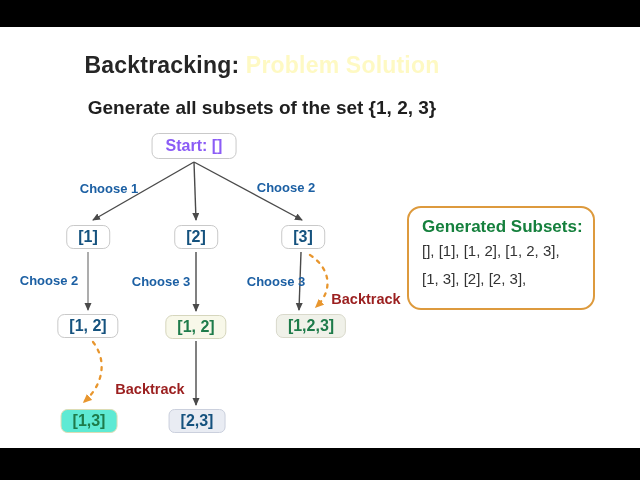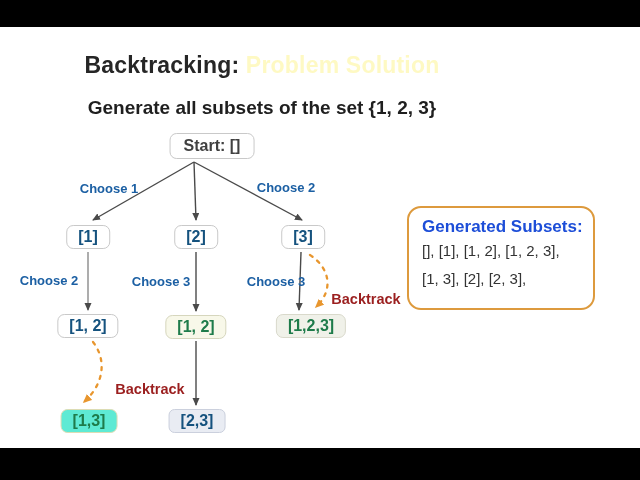--- a/index.html
+++ b/index.html
@@ -15,42 +15,42 @@
   .title .hl{color:#fef9c3;}
   .subtitle{
     position:absolute;top:97px;left:0;width:524px;text-align:center;
     font-size:19px;font-weight:bold;color:#1f1f1f;
   }
   .node{
     position:absolute;transform:translate(-50%,-50%);
     font-size:16px;font-weight:bold;white-space:nowrap;
     padding:2px 11px;border:1.5px solid #c9c9c9;border-radius:7px;background:#fff;
   }
-  .t-dark{color:#404040;margin-left:18px;}
+  .t-dark{color:#8b5cf6;}
   .t-blue{color:#15527e;}
   .t-green{color:#1e7b4a;}
   .bg-cream{background:#f8f8e9;border-color:#d6d6bd;}
   .bg-graygreen{background:#f0f1e9;border-color:#d9d9cb;}
   .bg-yellow{background:#5eead4;border-color:#dcdcb4;text-align:center;}
   .bg-blue{background:#e9ecf3;border-color:#cbd0dd;border-radius:6px;}
   .edge-label{
     position:absolute;transform:translate(-50%,-50%);
     color:#1b5fa3;font-size:13px;font-weight:bold;white-space:nowrap;
   }
   .backtrack{
     position:absolute;transform:translate(-50%,-50%);
     color:#9b1f1f;font-size:14.5px;font-weight:bold;white-space:nowrap;margin-top:15px;
   }
   .edges-svg{position:absolute;left:0;top:0;width:640px;height:480px;pointer-events:none;}
   .panel{
     position:absolute;left:407px;top:206px;width:188px;height:104px;box-sizing:border-box;
     background:#fff;border:2px solid #dd9a3d;border-radius:14px;
     padding:9px 0 0 13px;
   }
-  .panel-title{color:#1d4ed8;font-size:17px;font-weight:bold;white-space:nowrap;}
+  .panel-title{color:#15803d;font-size:17px;font-weight:bold;white-space:nowrap;}
   .panel-line{color:#333;font-size:15px;line-height:28px;white-space:nowrap;}
 </style>
 </head>
 <body>
 
 <div class="stage">
   <div class="slide"></div>
 
   <svg class="edges-svg" viewBox="0 0 640 480" xmlns="http://www.w3.org/2000/svg">
     <defs>

